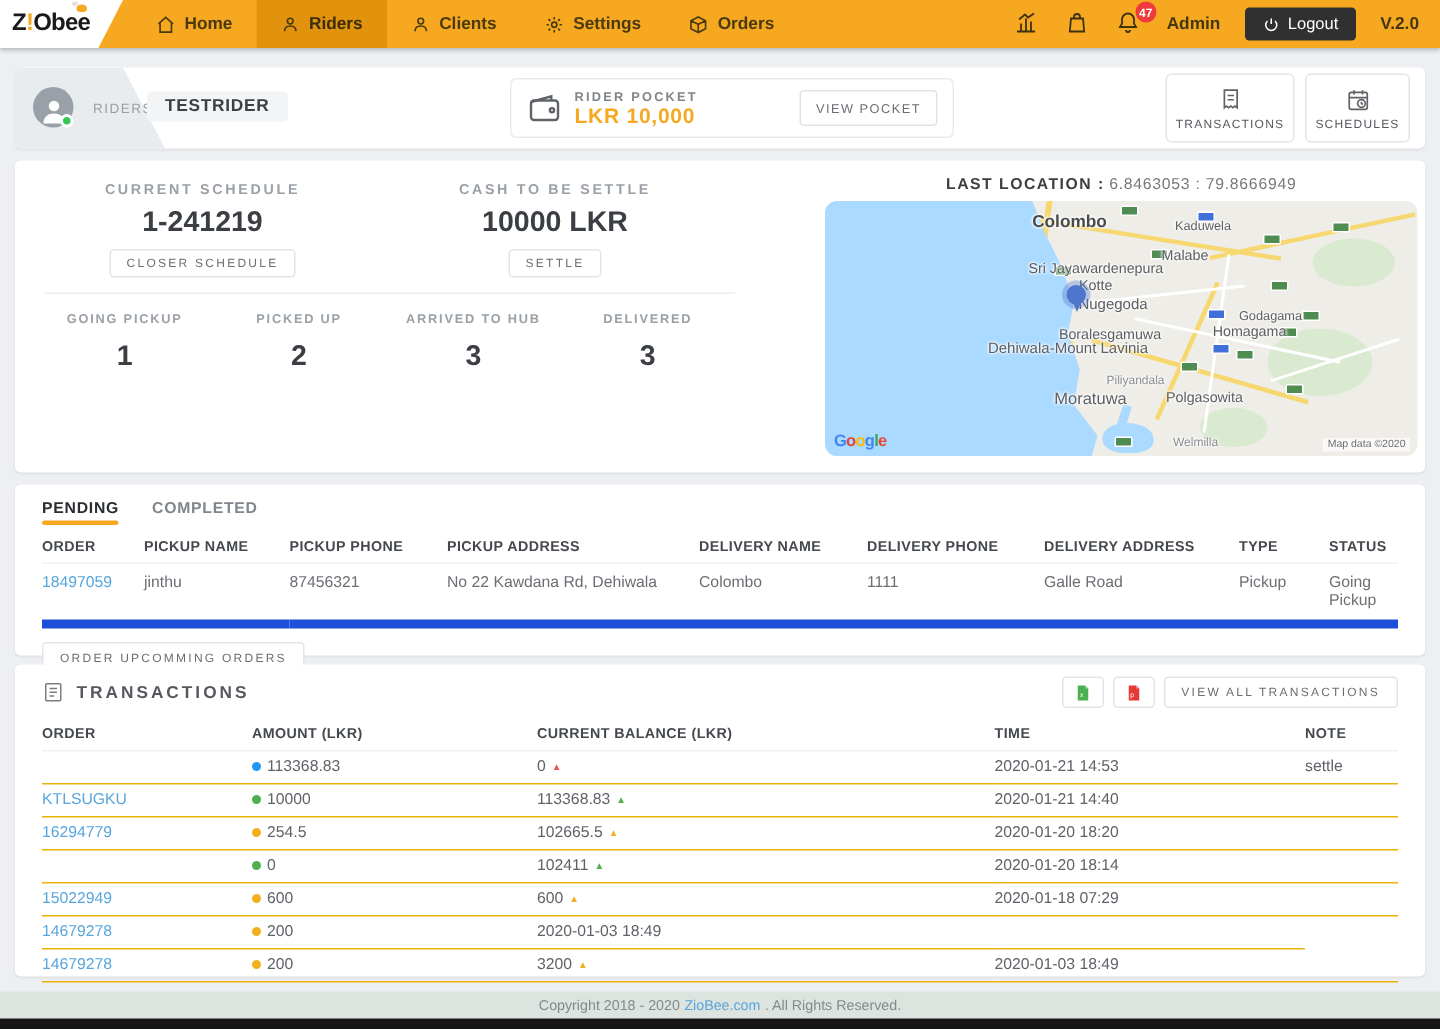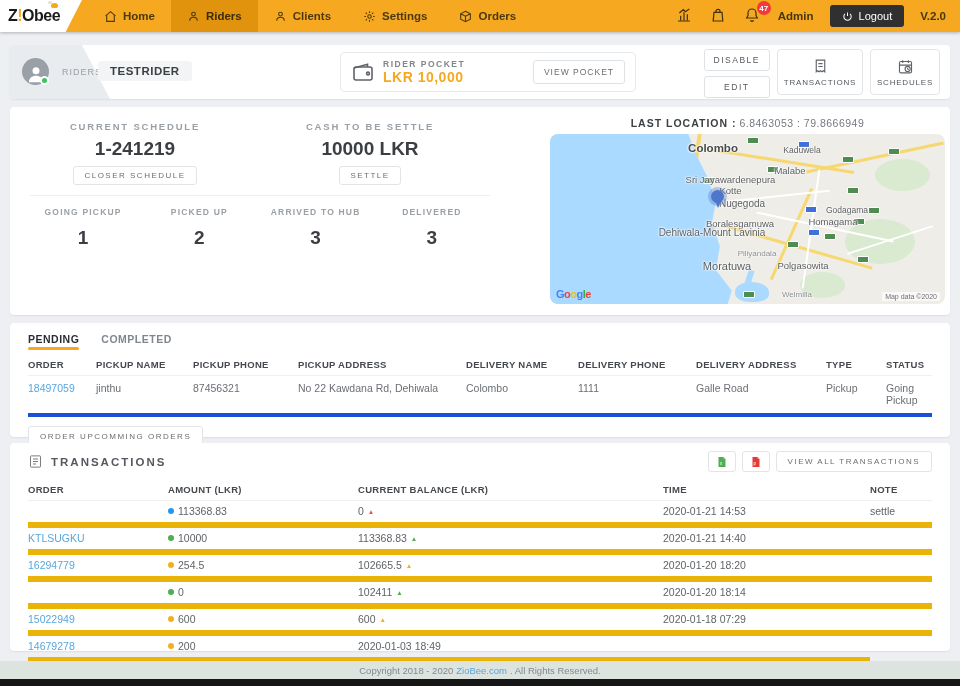--- a/index.html
+++ b/index.html
@@ -81,37 +81,37 @@
 
   
   .orders-card { margin-top:8px; height:114px; padding:10px 18px; }
   .tabs { display:flex; gap:22px; }
   .tab { font-size:10.5px; letter-spacing:0.5px; color:#80868b; cursor:pointer; padding-bottom:5px; position:relative; font-weight:600; }
   .tab.active { color:#2b2e31; font-weight:800; }
   .tab.active::after { content:""; position:absolute; left:0; bottom:0; width:100%; height:3px; background:var(--accent); border-radius:2px; }
   .ogrid { display:grid; grid-template-columns:68px 97px 105px 168px 112px 118px 130px 60px 1fr; }
   .ogrid.head { margin-top:9px; border-bottom:1px solid #f0f1f3; padding-bottom:5px; }
   .ogrid.head > div { font-size:9.5px; font-weight:800; color:#45494e; letter-spacing:0.3px; }
-  .ogrid.row > div { font-size:10.5px; color:#6b6f74; padding:6px 0 7px; border-bottom:4px solid #1d4ed8; }
+  .ogrid.row > div { font-size:10.5px; color:#6b6f74; padding:6px 0 7px; border-bottom:6px solid #1d4ed8; }
   .link { color:var(--link); cursor:pointer; }
   .upcoming-btn { margin-top:9px; border:1px solid #e2e5e8; background:#fff; border-radius:3px; font-size:8px; letter-spacing:1.5px; color:#6a6e72; padding:5px 11px; cursor:pointer; font-family:inherit; }
 
   
   .tx-card { margin-top:6px; height:208px; padding:8px 18px; }
   .tx-head { display:flex; align-items:center; }
   .tx-title { font-size:11.5px; letter-spacing:2px; color:#55595e; font-weight:600; display:flex; align-items:center; gap:8px; }
   .tx-title svg { width:15px; height:15px; stroke:#7a7e83; fill:none; stroke-width:1.6; }
   .tx-head-right { margin-left:auto; display:flex; gap:6px; align-items:center; }
   .file-btn { border:1px solid #e2e5e8; background:#fff; border-radius:3px; width:28px; height:21px; display:flex; align-items:center; justify-content:center; cursor:pointer; }
   .file-btn svg { width:12px; height:12px; }
   .view-all-btn { border:1px solid #e2e5e8; background:#fff; border-radius:3px; font-size:8px; letter-spacing:1.5px; color:#6a6e72; padding:5px 11px; cursor:pointer; font-family:inherit; }
   .tgrid { display:grid; grid-template-columns:140px 190px 305px 207px 1fr; }
   .tgrid.head { margin-top:12px; border-bottom:1px solid #f0f1f3; padding-bottom:5px; }
   .tgrid.head > div { font-size:9.5px; font-weight:800; color:#45494e; letter-spacing:0.3px; }
-  .tgrid.row > div { font-size:10.5px; color:#5f6368; padding:4px 0 5px; border-bottom:6px solid #eab308; display:flex; align-items:center; }
+  .tgrid.row > div { font-size:10.5px; color:#5f6368; padding:4px 0 5px; border-bottom:1px solid #eab308; display:flex; align-items:center; }
   .dot { width:6px; height:6px; border-radius:50%; display:inline-block; margin-right:4px; flex:none; }
   .dot.blue { background:var(--blue); } .dot.green { background:var(--green); } .dot.amber { background:var(--amber); }
   .trend { margin-left:4px; font-size:6.5px; }
   .trend.red::after { content:"▲"; color:var(--red); }
   .trend.green::after { content:"▲"; color:var(--green); }
   .trend.amber::after { content:"▲"; color:var(--amber); }
 
   
   .footer { position:absolute; left:0; right:0; bottom:7px; height:18px; background:#dde3de; display:flex; align-items:center; justify-content:center; font-size:9.5px; color:#84898e; gap:3px; }
   .footer .link { color:#58a6dd; }
@@ -209,24 +209,20 @@
           <circle cx="17" cy="13.5" r="1.4"></circle>
         </svg>
       <div>
         <div class="pocket-label">RIDER POCKET</div>
         <div class="pocket-amount">LKR 10,000</div>
       </div>
       <button class="view-pocket">VIEW POCKET</button>
     </div>
 
     <div class="hdr-actions">
-      <div class="stack">
-        <button class="mini-btn">DISABLE</button>
-        <button class="mini-btn">EDIT</button>
-      </div>
       <button class="action-card">
         <svg viewBox="0 0 24 24">
             <path d="M6 3 H18 V19.5 l-2 -1.5 -2 1.5 -2 -1.5 -2 1.5 -2 -1.5 -2 1.5 Z M9 8 H15 M9 12 H15"></path>
           </svg>
         <span>TRANSACTIONS</span>
       </button>
       <button class="action-card" style="width:70px">
         <svg viewBox="0 0 24 24">
             <rect x="3.5" y="5" width="17" height="16" rx="2"></rect>
             <path d="M3.5 10 H20.5 M8 3 V7 M16 3 V7"></path>

